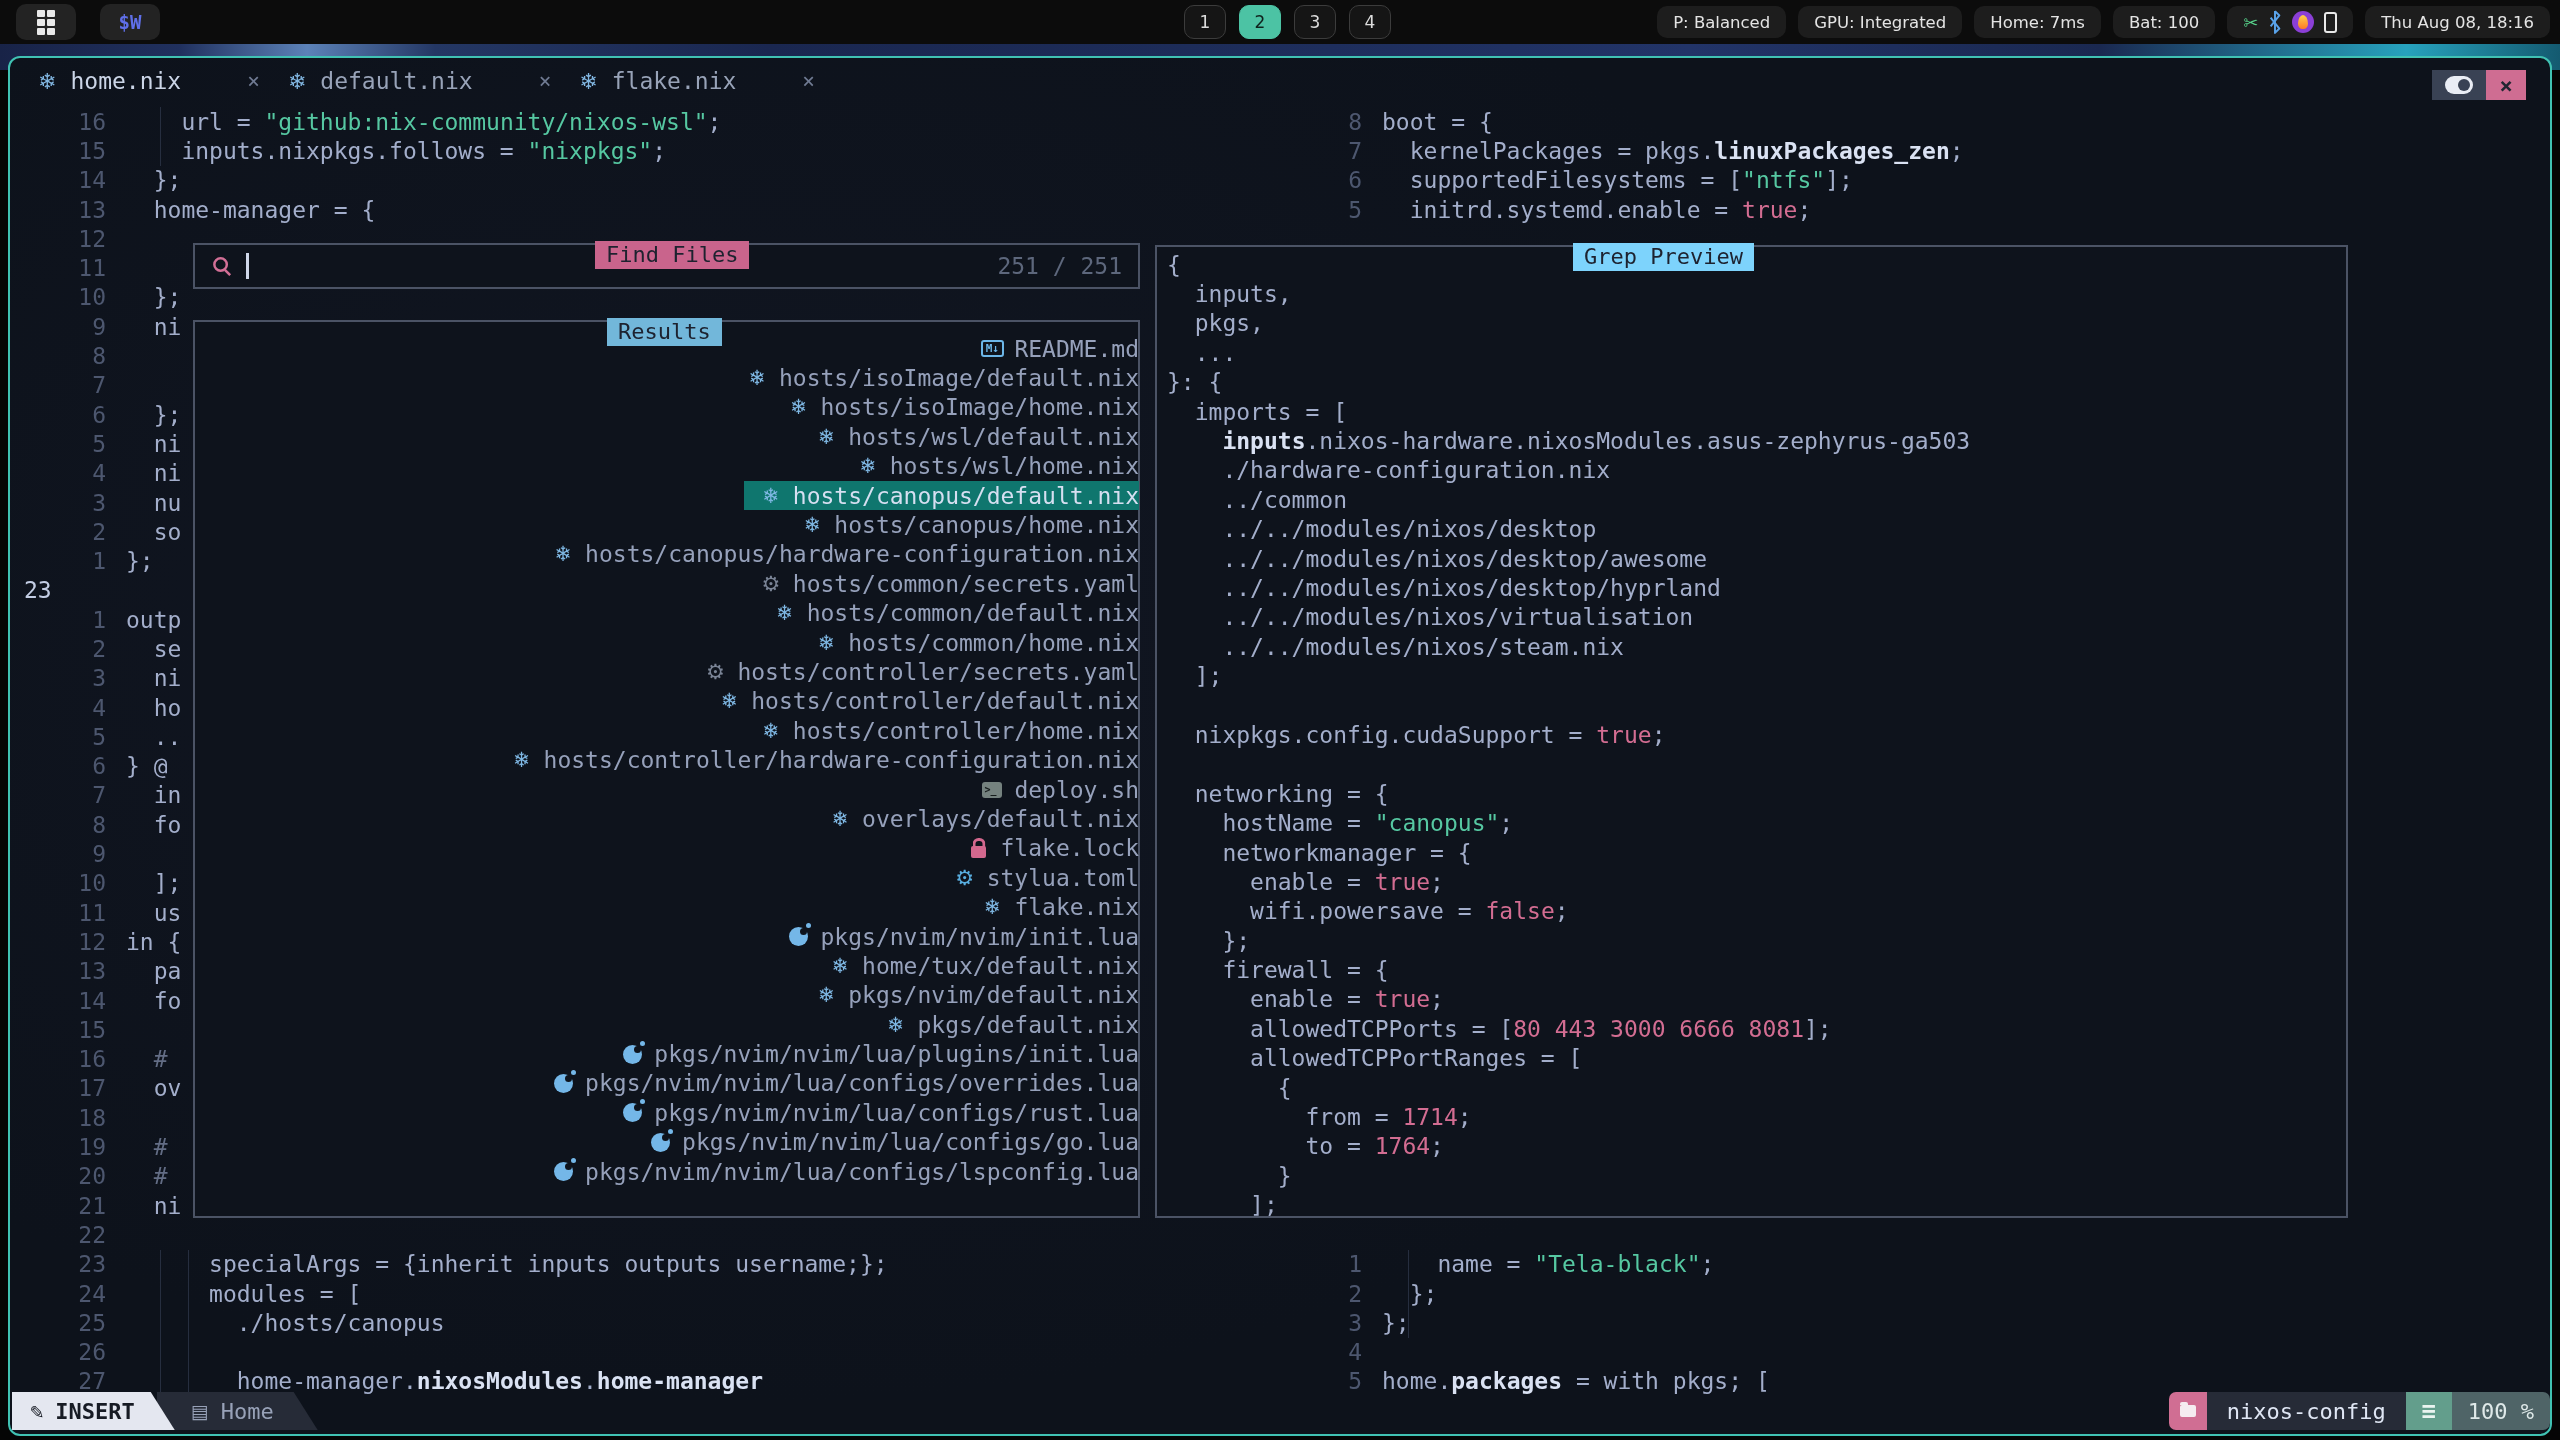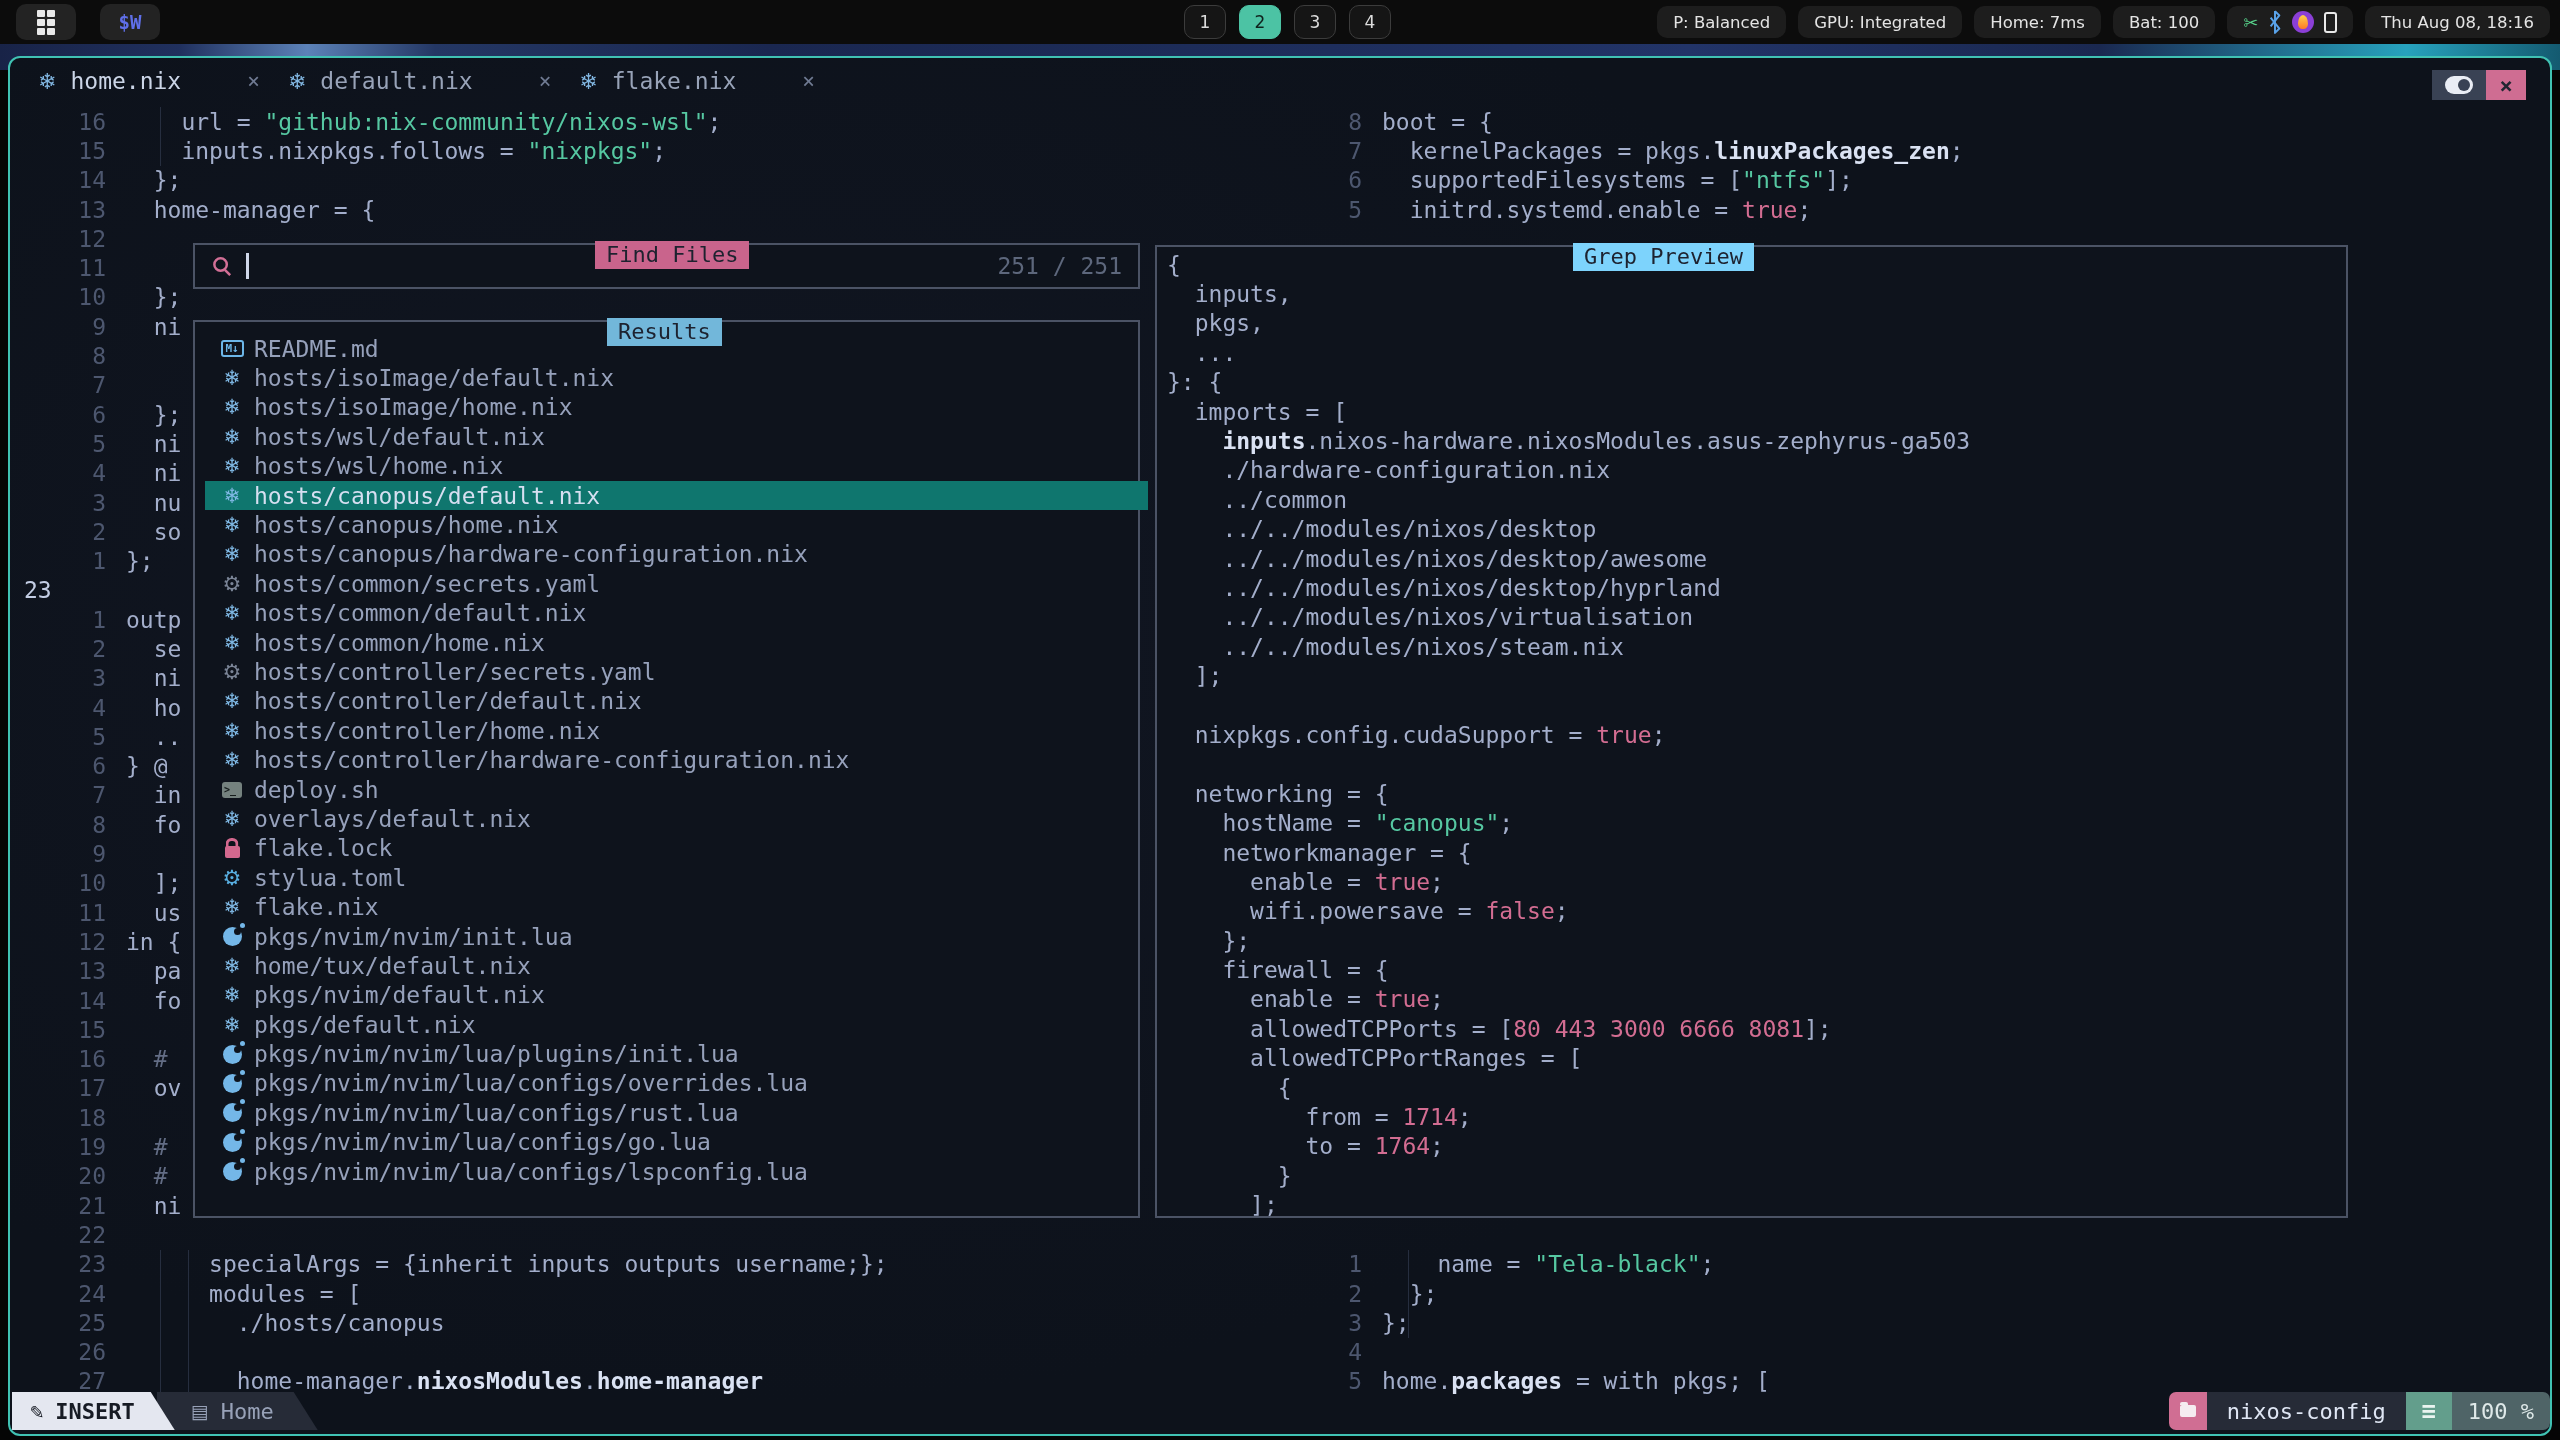--- a/index.html
+++ b/index.html
@@ -73,21 +73,21 @@
   .ts-box { position:absolute; border:2px solid #4b5365; background:#0e131c; }
   .ts-badge { position:absolute; top:-15px; height:28px; line-height:28px; padding:0 11px;
               font-size:22px; color:#1d222f; font-weight:500;margin-top:11px; }
   .badge-pink { background:#c9648c; }
   .badge-blue { background:#72b7da; }
   .badge-teal { background:#7dd3fc; }
   .prompt { left:183px; top:185px; width:947px; height:46px; display:flex; align-items:center; padding:0 16px; }
   .prompt .cursor { width:3px; height:26px; background:#cfd7e9; margin-left:12px; }
   .prompt .count { margin-left:auto; font-size:23px; color:#5d677c; white-space:pre; }
   .results { left:183px; top:262px; width:947px; height:898px; }
-  .r-rows { position:absolute; top:12px; left:10px; width:100%; display:flex; flex-direction:column; }
+  .r-rows { position:absolute; top:12px; left:1px; width:100%; display:flex; flex-direction:column;align-items:flex-end; }
   .r-row { height:29.4px; display:flex; align-items:center; padding-left:14px; }
   .r-row.selected { background:#0f766e; }
   .r-ic { width:26px; margin-right:9px; display:flex; align-items:center; justify-content:center; flex:none; }
   .r-name { font-size:23px; color:#96a1bb; white-space:pre; }
   .r-row.selected .r-name { color:#d6dff1; }
 
   
   .i-nix::before { content:'\2744'; color:#7fb8e4; font-family:"DejaVu Sans",sans-serif; font-size:21px; }
   .i-gear::before { content:'\2699'; color:#7a8496; font-family:"DejaVu Sans",sans-serif; font-size:21px; }
   .i-gearblue::before { content:'\2699'; color:#58aee0; font-family:"DejaVu Sans",sans-serif; font-size:21px; }

